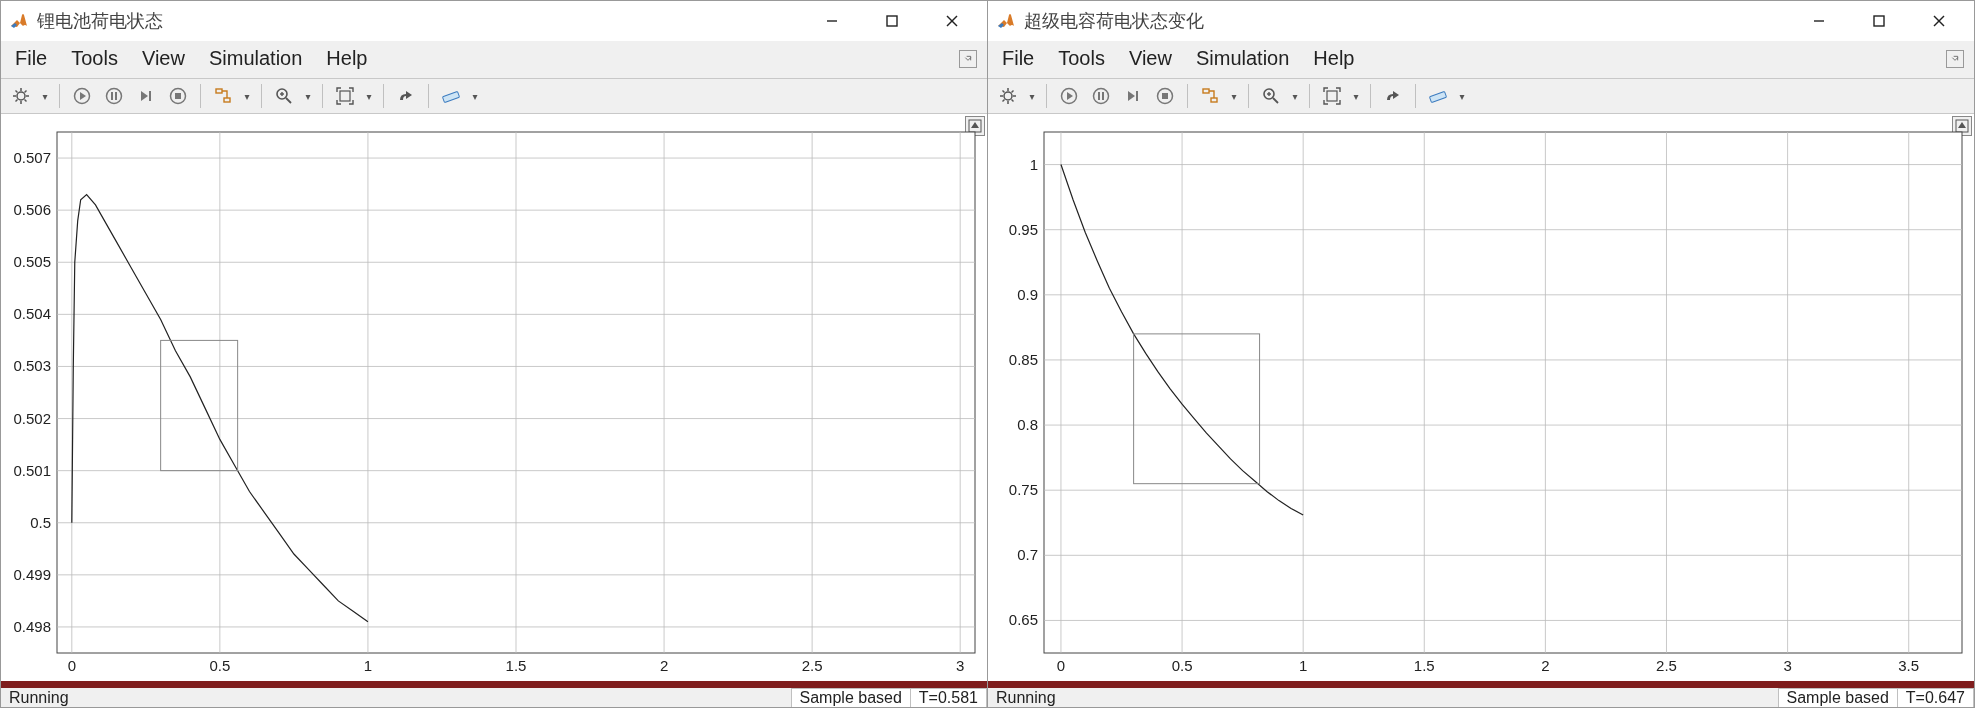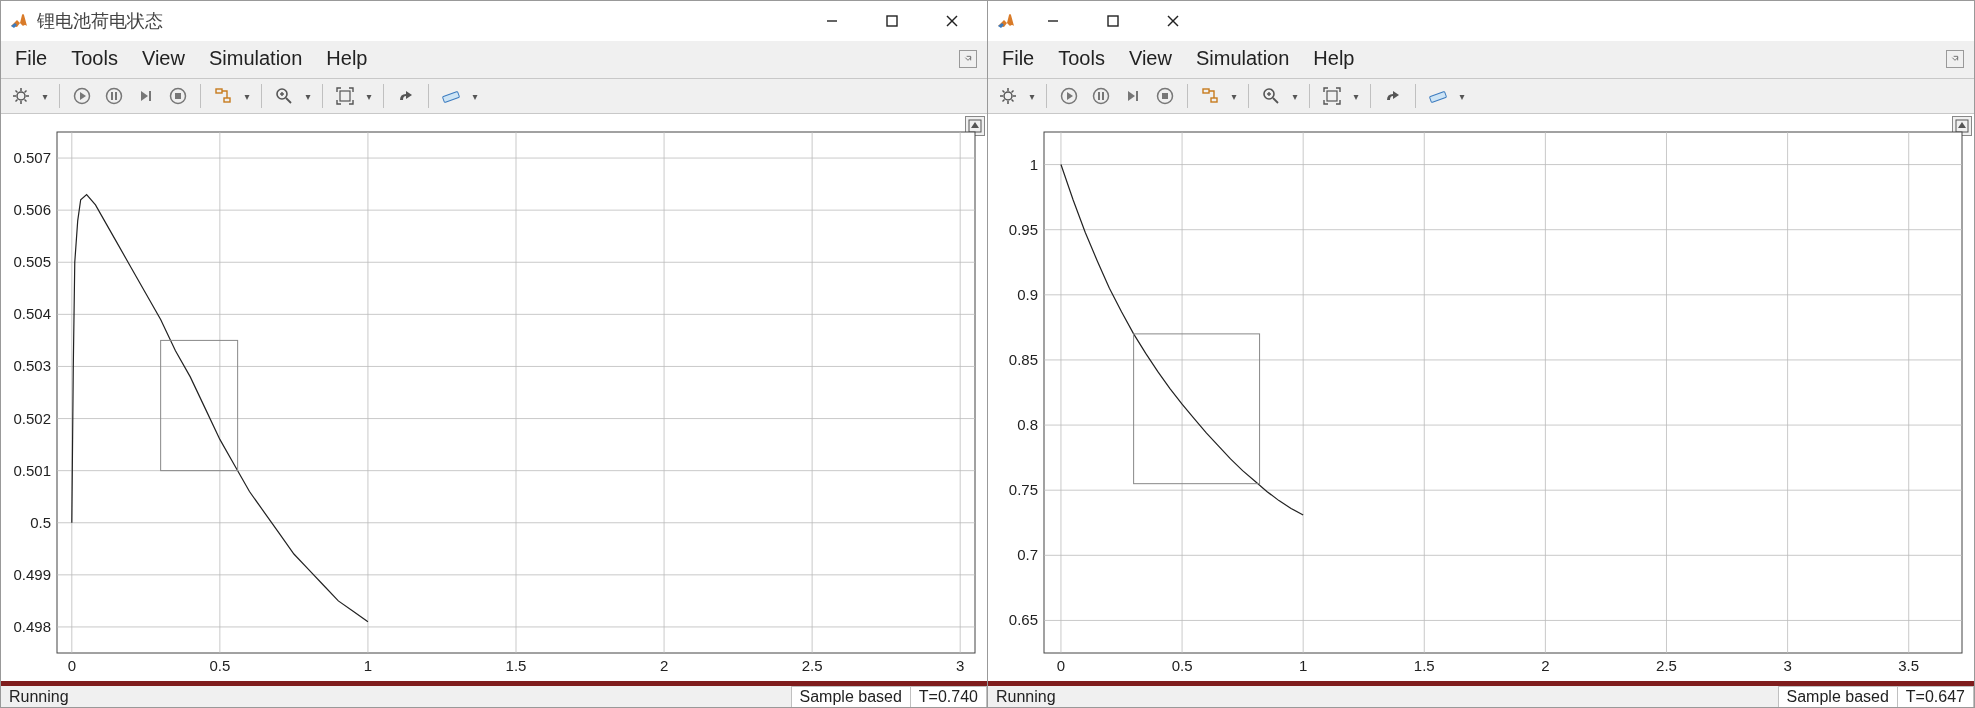--- a/index.html
+++ b/index.html
@@ -85,21 +85,21 @@
     display: flex; align-items: center; justify-content: center;
   }
   .axes-outer { flex: 1; position: relative; }
   svg.plot { position: absolute; inset: 0; width: 100%; height: 100%; }
   
   .statusbar {
     display: flex;
     align-items: stretch;
     height: 26px;
     background: #f0f0f0;
-    border-top: 5px solid #7f1d1d;
+    border-top: 7px solid #7f1d1d;
     font-size: 16px;
     color: #222;
   }
   .status-cell {
     padding: 2px 8px;
     border-right: 1px solid #c0c0c0;
     display: flex; align-items: center;
     background: #fff;
     border-top: 1px solid #c0c0c0;
   }
@@ -283,32 +283,33 @@
           <text x="50" y="49.04999999999725" text-anchor="end" font-size="15" fill="#222">0.507</text>
           <path d="M70.80645161290323 408.7499999999993 L72.28709677419354 252.44999999999843 L73.76774193548388 148.2499999999978 L76.72903225806452 106.56999999999644 L79.69032258064516 85.72999999999861 L85.61290322580646 80.51999999999919 L94.49677419354839 90.9399999999981 L100.4193548387097 101.35999999999702 L115.22580645161291 127.41000000000004 L130.03225806451616 153.45999999999728 L144.83870967741936 179.5100000000003 L159.6451612903226 205.55999999999756 L174.4516129032258 236.82000000000008 L189.25806451612905 262.86999999999733 L204.06451612903228 294.12999999999977 L218.87096774193552 325.3899999999965 L233.67741935483875 351.43999999999954 L248.48387096774198 377.48999999999677 L263.29032258064524 398.3300000000003 L278.0967741935484 419.16999999999814 L292.90322580645164 440.00999999999885 L307.7096774193549 455.6400000000001 L322.5161290322581 471.26999999999845 L337.32258064516134 486.89999999999975 L352.12903225806457 497.31999999999863 L366.93548387096774 507.7400000000004 " fill="none" stroke="#222" stroke-width="1.2"></path>
           <rect x="159.6451612903226" y="226.40000000000117" width="76.99354838709681" height="130.24999999999784" fill="none" stroke="#888" stroke-width="1"></rect>
         </svg>
     </div>
   </div>
 
   <div class="statusbar">
     <div class="status-cell first">Running</div>
     <div class="status-cell">Sample based</div>
-    <div class="status-cell">T=0.740</div>
+    <div class="status-cell">T=0.581</div>
   </div>
 </div>
 
 <div class="window win-right">
   <div class="titlebar">
     <span class="app-icon">
       <svg viewBox="0 0 20 20">
           <path d="M2 15 L8 9 L11 12 L13 4 Q14 2 15 4 L18 15 Q16 13 14 15 L11 12 L8 16 Z" fill="#d97b29"></path>
           <path d="M2 15 L6 12 L8 14 L5 17 Z" fill="#3b7bbf"></path>
         </svg>
     </span>
+    <span class="title">超级电容荷电状态变化</span>
     <div class="win-controls">
       <div>
           <svg viewBox="0 0 14 14">
             <line x1="2" y1="7" x2="12" y2="7" stroke="#222" stroke-width="1.4"></line>
           </svg>
         </div>
       <div>
           <svg viewBox="0 0 14 14">
             <rect x="2" y="2" width="10" height="10" fill="none" stroke="#222" stroke-width="1.4"></rect>
           </svg>

